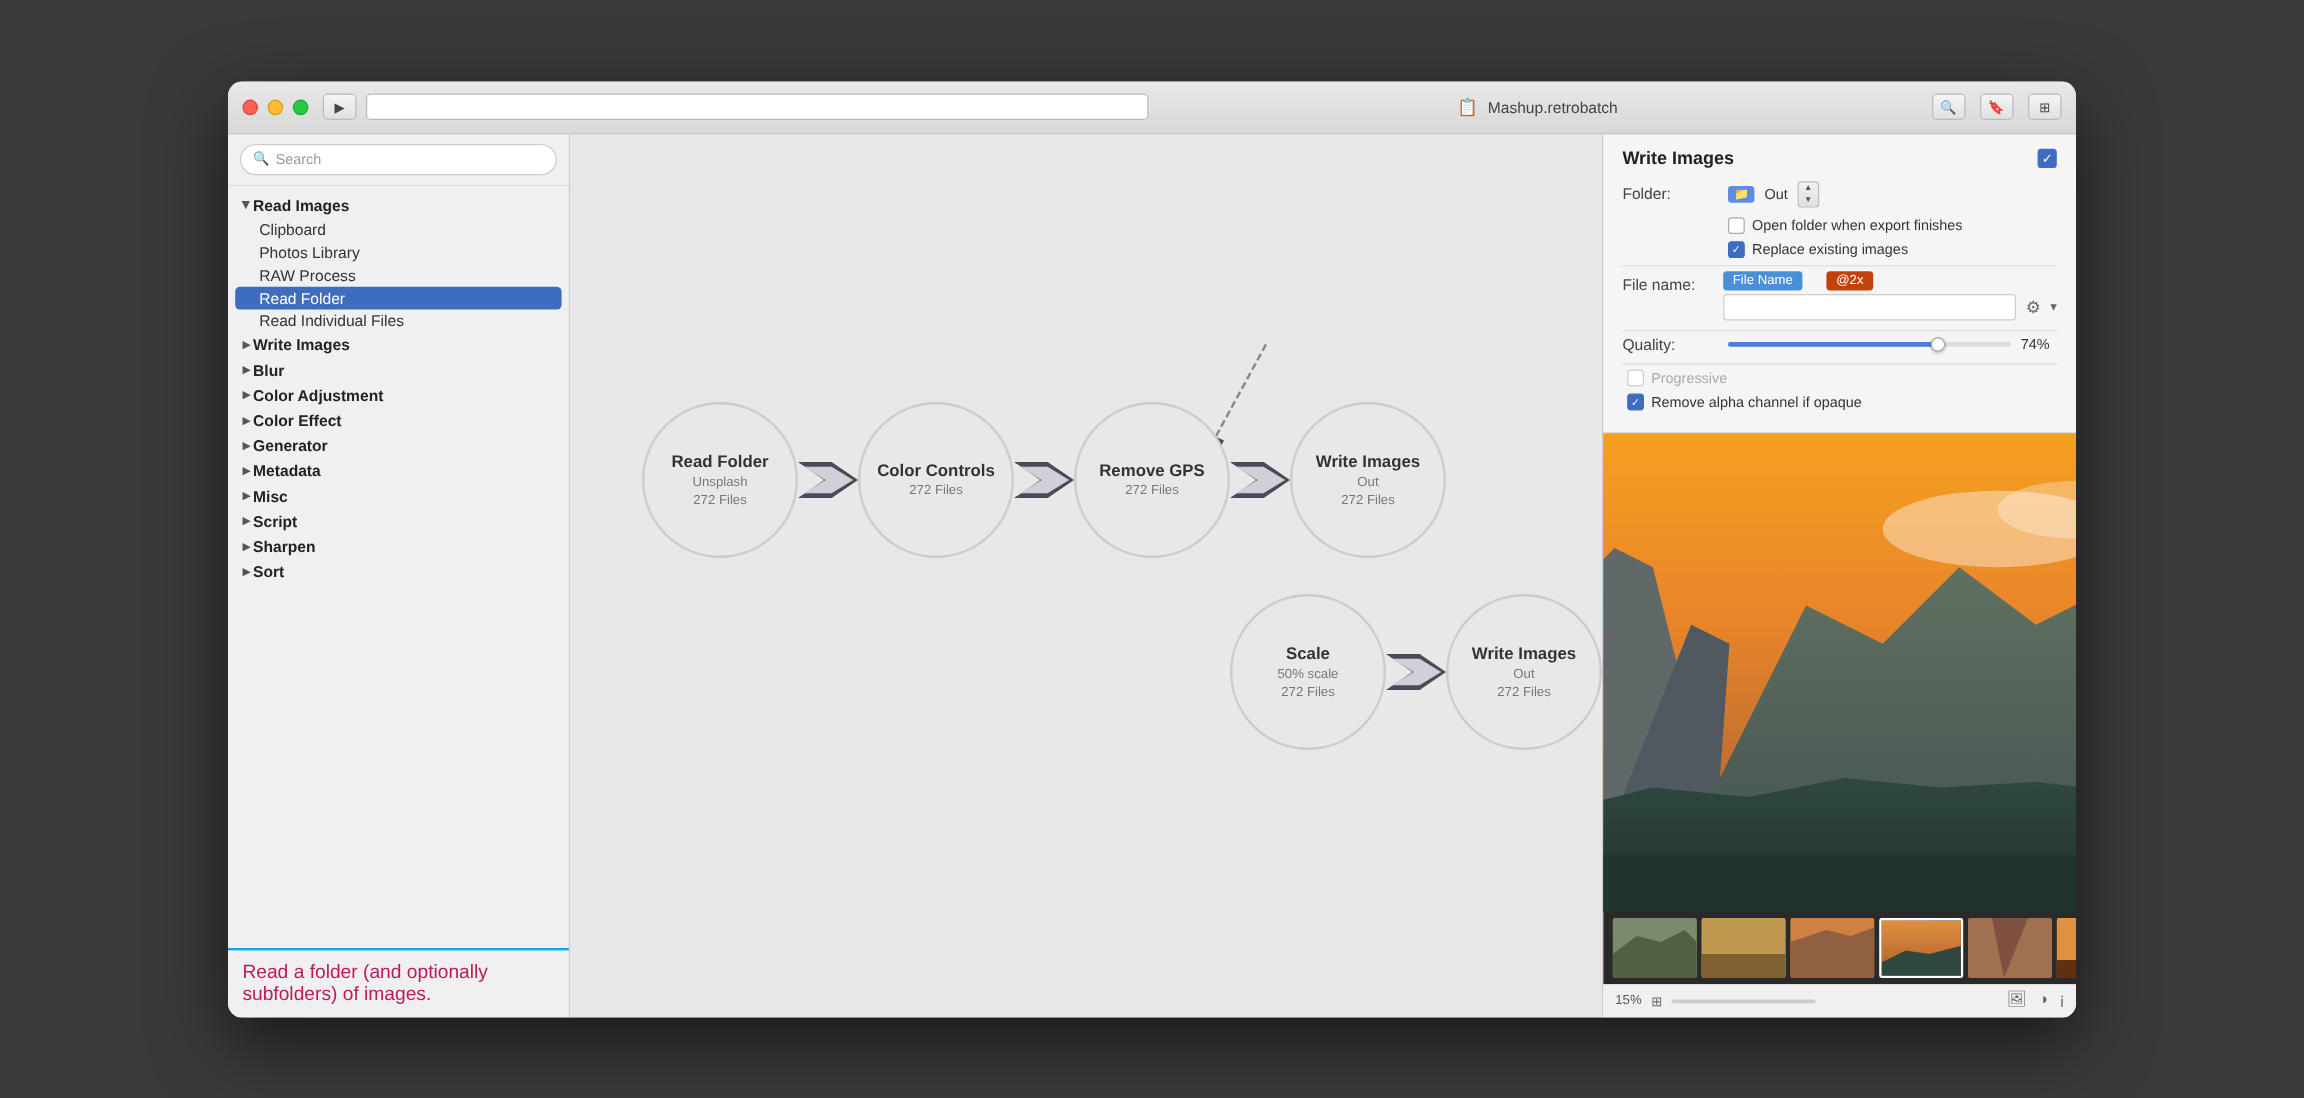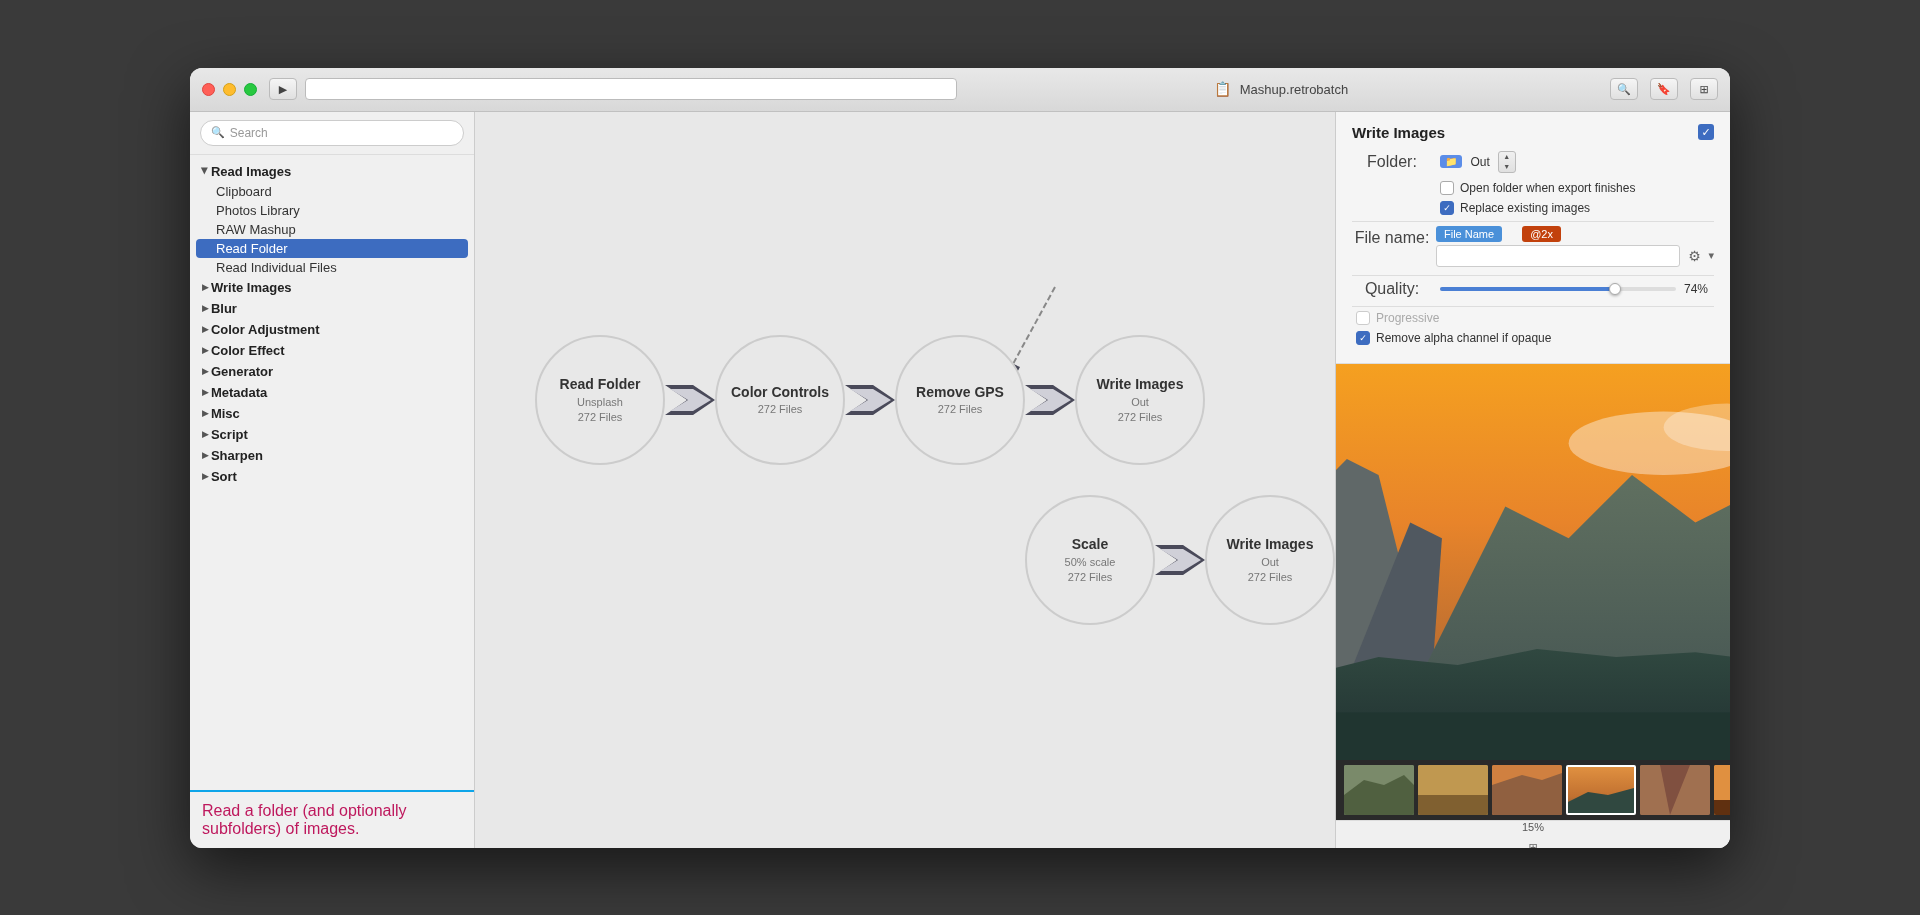--- a/index.html
+++ b/index.html
@@ -256,24 +256,24 @@
       color: white;
       font-size: 11px;
     }
     .form-row {
       display: flex;
       align-items: center;
       margin-bottom: 8px;
       gap: 8px;
     }
     .form-label {
-      font-size: 16px;
+      font-size: 13px;
       color: #444;
       min-width: 80px;
-      text-align: center;
+      text-align: left;
     }
     .folder-badge {
       background: #5b8de8;
       color: white;
       font-size: 10px;
       padding: 1px 5px;
       border-radius: 3px;
       font-weight: 600;
     }
     .folder-name {
@@ -471,21 +471,20 @@
     .thumb-5 { background: linear-gradient(135deg, #b08050, #906040); }
     .thumb-6 { background: linear-gradient(135deg, #e09040, #c07030); }
     .bottom-toolbar {
       height: 28px;
       background: #f0f0f0;
       border-top: 1px solid #ddd;
       display: flex;
       align-items: center;
       padding: 0 10px;
       gap: 8px;
-      flex-direction: column;
     }
     .zoom-text { font-size: 11px; color: #555; }
     .zoom-slider { width: 120px; height: 3px; background: #ccc; border-radius: 2px; }
     .bottom-icon { font-size: 13px; color: #666; cursor: pointer; margin-left: 4px; }
     
     .canvas-svg {
       position: absolute;
       top: 0; left: 0;
       width: 100%;
       height: 100%;
@@ -525,21 +524,21 @@
       </div>
       <div class="sidebar-scroll">
 
         <div class="sidebar-group">
           <div class="sidebar-group-header">
             <span class="triangle open">▶</span>
             <span class="group-label">Read Images</span>
           </div>
           <div class="sidebar-item">Clipboard</div>
           <div class="sidebar-item">Photos Library</div>
-          <div class="sidebar-item">RAW Mashup</div>
+          <div class="sidebar-item">RAW Process</div>
           <div class="sidebar-item active">Read Folder</div>
           <div class="sidebar-item">Read Individual Files</div>
         </div>
 
         <div class="sidebar-group">
           <div class="sidebar-group-header">
             <span class="triangle">▶</span>
             <span class="group-label">Write Images</span>
           </div>
         </div>

